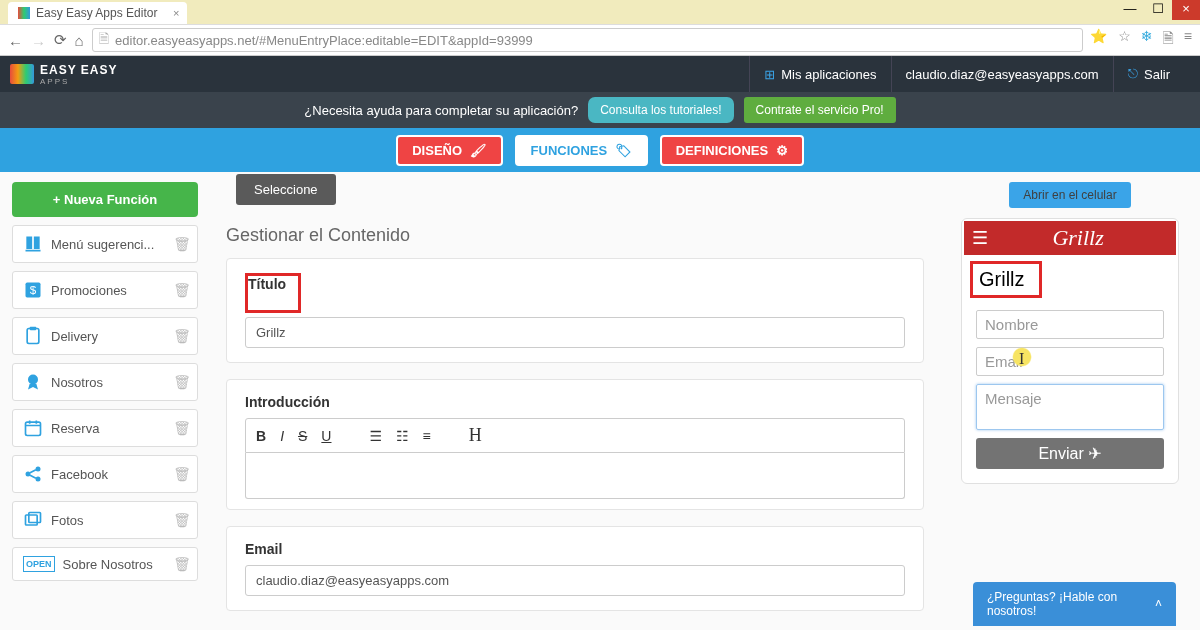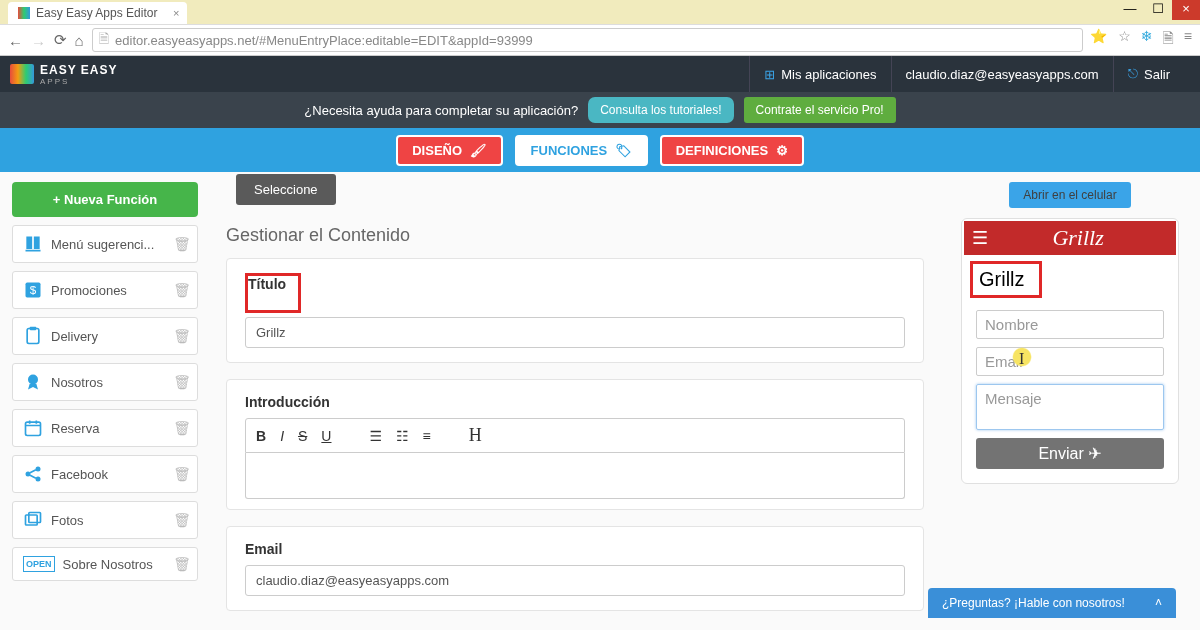--- a/index.html
+++ b/index.html
@@ -50,21 +50,21 @@
 .ph-hdr { background:#c22a2a; color:#fff; height:34px; display:flex; align-items:center; padding:0 8px; }
 .ph-hdr .burger { font-size:18px; }
 .ph-brand { flex:1; text-align:center; font-family:'Brush Script MT',cursive; font-style:italic; font-size:22px; }
 .ph-title-outer { padding:6px; }
 .ph-title { border:3px solid #e02828; display:inline-block; padding:4px 14px 4px 6px; font-size:20px; }
 .ph-form { padding:6px 12px 12px; display:flex; flex-direction:column; gap:8px; }
 .ph-input { border:1px solid #ccc; border-radius:2px; padding:5px 8px; font-size:15px; color:#999; }
 .ph-textarea { height:46px; border:1px solid #9dc7ef; box-shadow:0 0 3px #9dc7ef; }
 .ph-send { background:#737373; color:#fff; text-align:center; padding:6px; border-radius:3px; font-size:16px; cursor:pointer; }
 .cursor-dot { position:absolute; width:20px; height:20px; background:radial-gradient(circle,#f7e463 0%,#f7e463 60%,transparent 70%); border-radius:50%; pointer-events:none; }
-.help-bar { position:absolute; bottom:12px; right:24px; background:#3a8fd8; color:#fff; font-size:12px; padding:8px 14px; border-radius:4px 4px 0 0; width:248px; display:flex; align-items:center; justify-content:space-between; }
+.help-bar { position:absolute; bottom:4px; right:24px; background:#3a8fd8; color:#fff; font-size:12px; padding:8px 14px; border-radius:4px 4px 0 0; width:203px; display:flex; align-items:center; justify-content:space-between; }
 </style>
 </head>
 <body>
 
 <div class="browser-frame">
   <div class="tab-strip">
     <div class="tab">
       <span style="width:12px;height:12px;background:linear-gradient(90deg,#e74c3c,#2ecc71,#3498db);"></span>
       <span>Easy Easy Apps Editor</span>
       <span class="tab-close">×</span>

